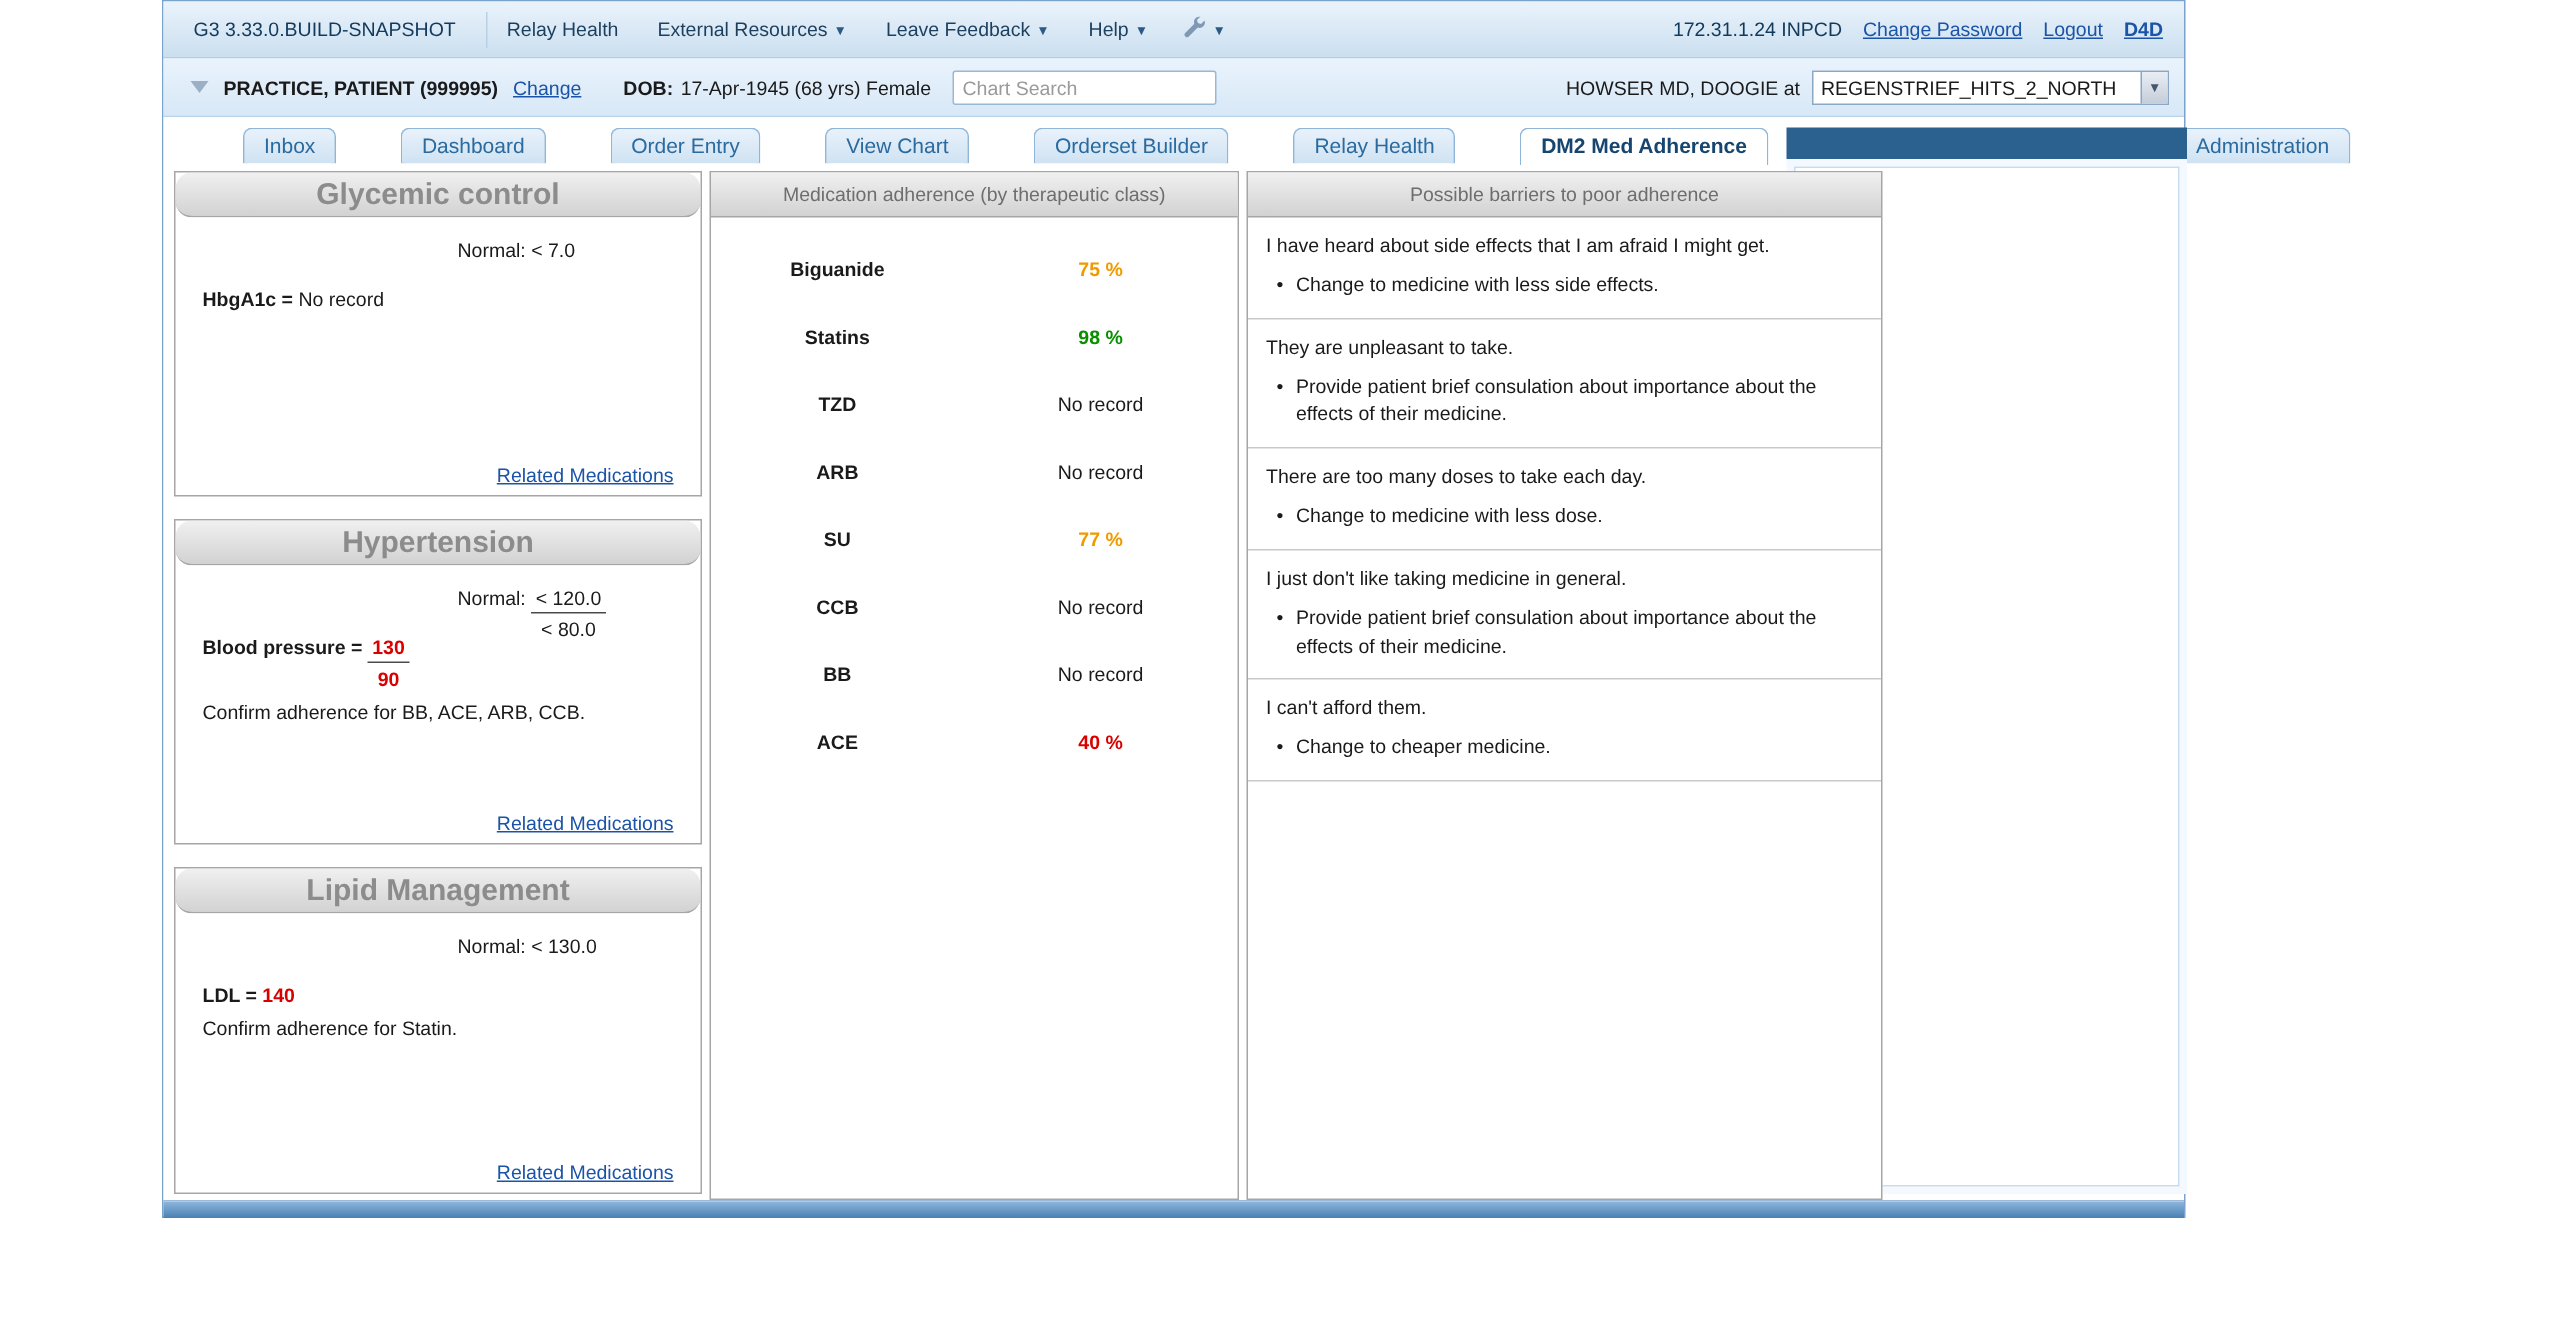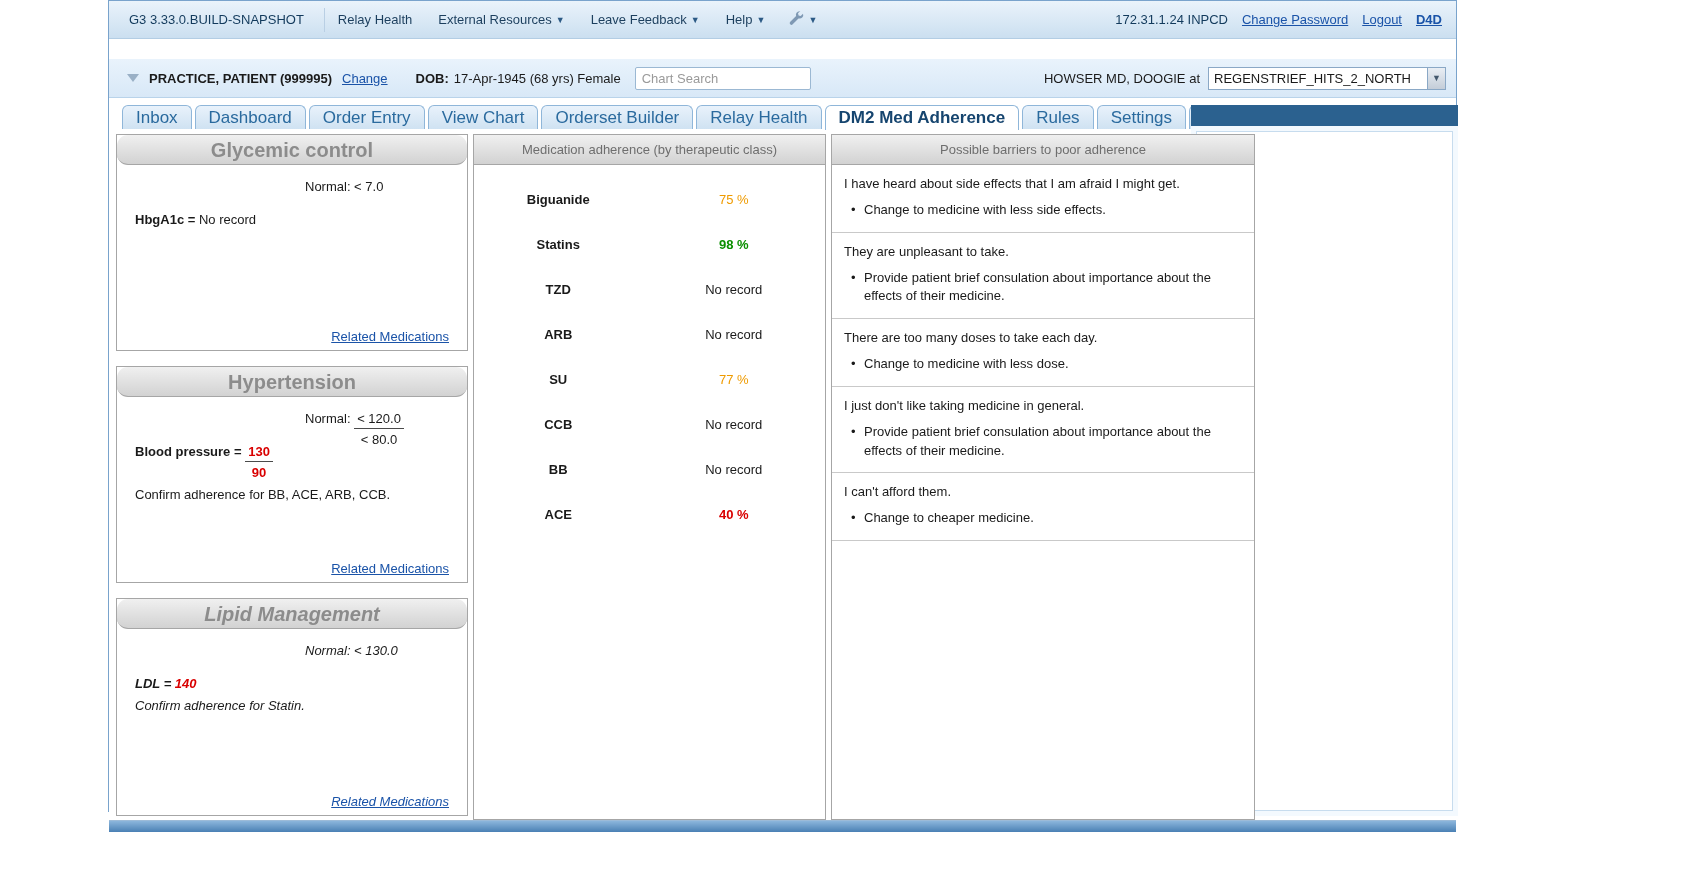--- a/index.html
+++ b/index.html
@@ -17,42 +17,42 @@
   .menu-item { color:#1c3f5e; margin:0 13px; cursor:default; white-space:nowrap; }
   .caret { display:inline-block; font-size:9px; color:#2c5a85; margin-left:4px; vertical-align:1px; }
   .wrench-wrap { margin:0 10px; display:flex; align-items:center; }
   .topbar-right { margin-left:auto; display:flex; align-items:center; padding-right:14px; gap:14px; }
   .server-info { color:#123a5c; }
   a.blue-link { color:#1a53a8; text-decoration:underline; cursor:pointer; white-space:nowrap; }
   a.d4d { font-weight:bold; }
 
   
   .patientbar { position:relative; height:39px; display:flex; align-items:center;
-                background:linear-gradient(#e9f3fc,#d8e8f7); border-bottom:1px solid #b9d3ea; padding-left:18px;margin-top:20px; }
+                background:linear-gradient(#e9f3fc,#d8e8f7); border-bottom:1px solid #b9d3ea; padding-left:18px; }
   .tri-down { width:0; height:0; border-left:6px solid transparent; border-right:6px solid transparent;
               border-top:8px solid #9ab0c6; margin-right:10px; cursor:pointer; }
   .patient-name { font-weight:bold; margin-right:10px; white-space:nowrap; }
   .dob-label { font-weight:bold; margin-left:28px; margin-right:5px; }
   .chart-search { width:176px; height:23px; margin-left:14px; border:1px solid #9bb8d3; border-radius:2px;
                   padding:0 6px; font-family:"Liberation Sans",sans-serif; font-size:13px; color:#444; }
   .chart-search::placeholder { color:#9a9a9a; }
   .patientbar-right { margin-left:auto; display:flex; align-items:center; padding-right:10px; gap:8px; }
   .loc-select { display:flex; align-items:center; width:238px; height:23px; border:1px solid #8aa8c6;
                 background:#fff; cursor:pointer; }
   .loc-select .loc-text { flex:1; padding:0 5px; white-space:nowrap; overflow:hidden; }
   .loc-select .loc-btn { width:18px; height:100%; background:linear-gradient(#e9eef4,#c4cdd8);
                          border-left:1px solid #8aa8c6; text-align:center; font-size:9px; color:#43586d; line-height:21px; }
 
   
   .main { position:relative; height:722px; background:#fff; }
 
   .tabs { position:absolute; left:13px; top:7px; display:flex; gap:3px; }
-  .tab { padding:0 13px; height:24px; line-height:23px; font-size:17px; color:#2a6a9e; cursor:pointer;
+  .tab { padding:0 13px; height:24px; line-height:23px; font-size:14px; color:#2a6a9e; cursor:pointer;
          background:linear-gradient(#e9f2fb,#cfe2f2); border:1px solid #8fb6d9; border-bottom:none;
-         border-radius:6px 6px 0 0; white-space:nowrap; }
+         border-radius:6px 6px 0 0; white-space:nowrap;margin-left:40px; }
   .tab.active { background:#ffffff; color:#16456f; font-weight:bold; height:25px; }
 
   .right-header { position:absolute; left:1082px; top:7px; width:267px; height:21px; background:#2b618f; }
   .right-panel { position:absolute; left:1082px; top:28px; width:267px; height:690px; background:#f3f9fe; }
   .right-panel .inner { position:absolute; left:5px; top:5px; right:5px; bottom:5px;
                         background:#fff; border:1px solid #c7dcee; }
 
   .panel { position:absolute; border:1px solid #a6a6a6; background:#fff; }
   .panel-header { height:30px; background:linear-gradient(#f0f0f0,#d2d2d2); border-bottom:1px solid #a6a6a6;
                   text-align:center; }
@@ -67,30 +67,30 @@
   .red { color:#d90000; font-weight:bold; }
   .note { margin-top:7px; }
 
   .frac { display:inline-block; vertical-align:top; text-align:center; }
   .frac .top { display:block; border-bottom:1px solid #4a4a4a; padding:0 3px 2px 3px; }
   .frac .bot { display:block; padding-top:3px; }
 
   
   #panel-glycemic     { left:7px;  top:36px;  width:352px; height:217px; }
   #panel-hypertension { left:7px;  top:268px; width:352px; height:217px; }
-  #panel-lipid        { left:7px;  top:500px; width:352px; height:218px;font-style:italic; }
+  #panel-lipid        { left:7px;  top:500px; width:352px; height:218px; }
   #panel-adherence    { left:364px; top:36px; width:353px; height:686px; }
   #panel-barriers     { left:722px; top:36px; width:424px; height:686px; }
 
   
   .med-table { margin-top:12px; }
   .med-row { display:flex; height:45px; align-items:center; }
   .med-class { flex:0 0 48%; text-align:center; font-weight:bold; }
   .med-value { flex:1; text-align:center; }
-  .val-warn { color:#ef9b00; font-weight:normal; }
+  .val-warn { color:#ef9b00; font-weight:bold; }
   .val-good { color:#0a8f00; font-weight:bold; }
   .val-bad  { color:#d90000; font-weight:bold; }
   .val-none { color:#1a1a1a; }
 
   
   .barrier-item { padding:10px 12px 12px 12px; border-bottom:1px solid #c9c9c9; line-height:1.45; }
   .barrier-statement { margin-bottom:7px; }
   .barrier-suggestion { position:relative; padding-left:20px; }
   .barrier-suggestion::before { content:"\2022"; position:absolute; left:7px; }
 

